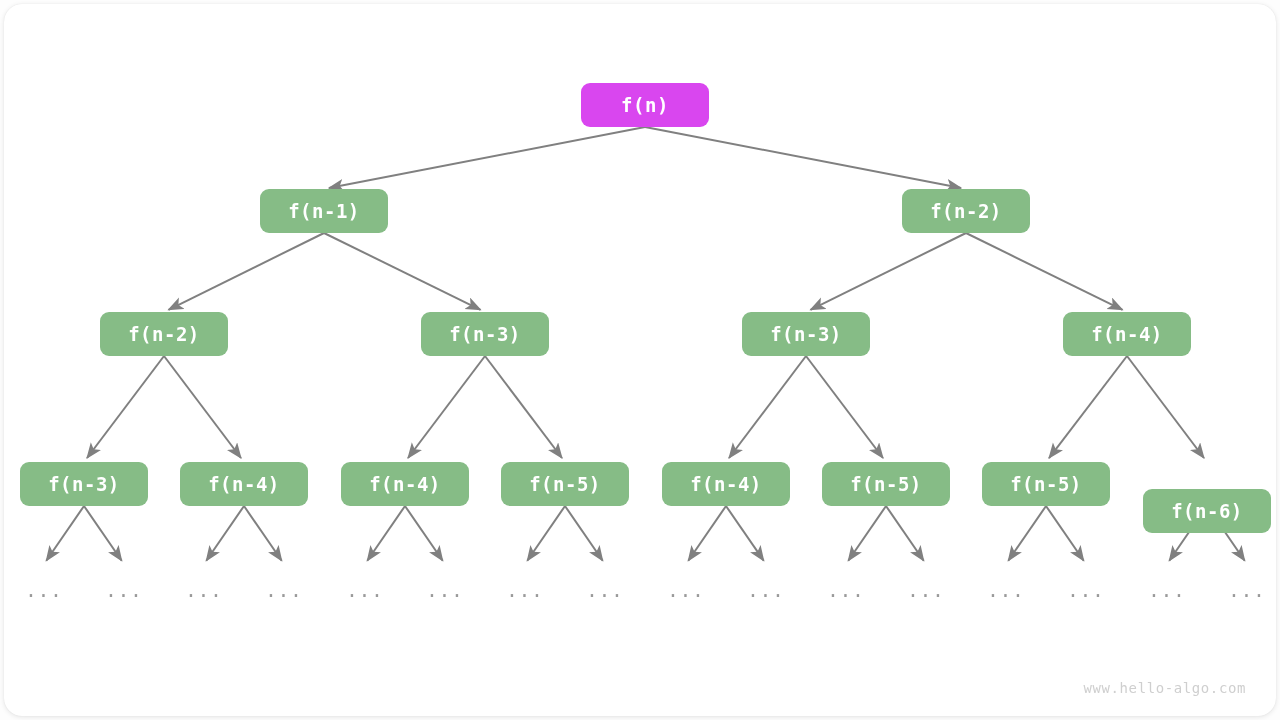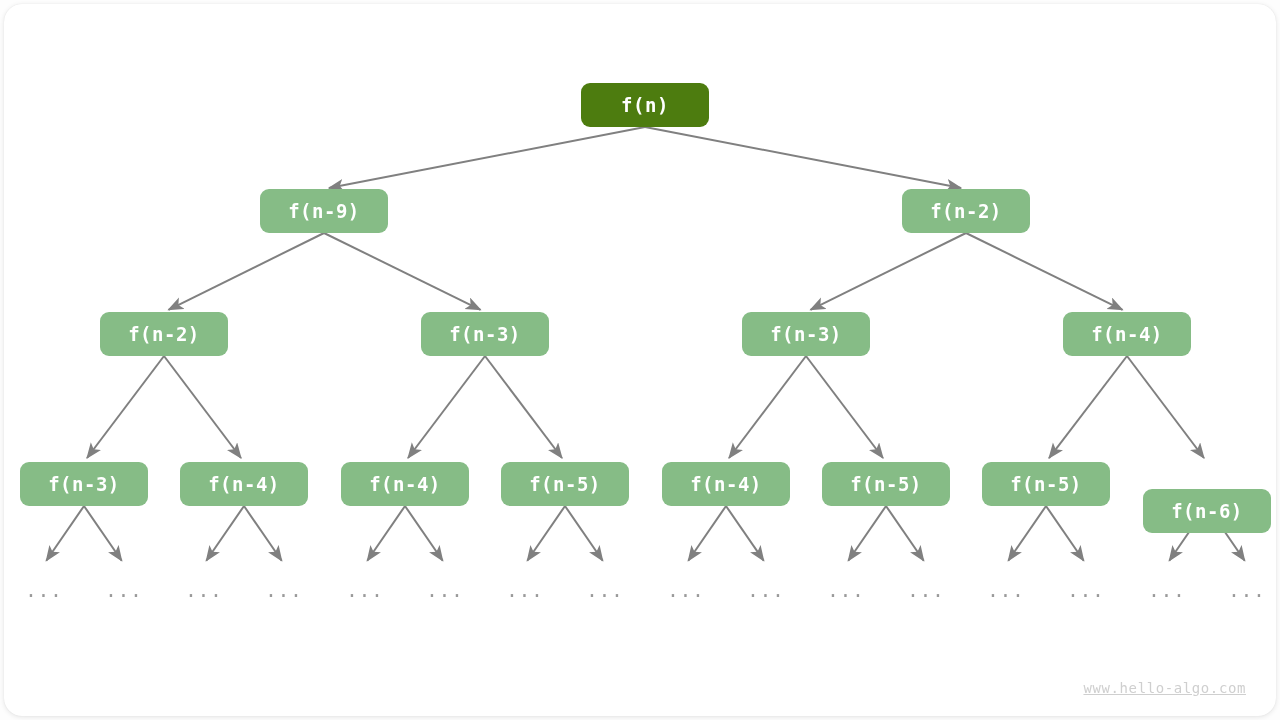--- a/index.html
+++ b/index.html
@@ -63,21 +63,20 @@
     user-select: none;
   }
   #watermark {
     position: absolute;
     right: 30px;
     bottom: 20px;
     color: #cfcfcf;
     font-family: "DejaVu Sans Mono", monospace;
     font-size: 14px;
     letter-spacing: 0.6px;
-    text-decoration: underline;
   }
 </style>
 </head>
 <body>
 
 <div id="stage" style="background: rgb(253, 253, 253);">
   <div id="card" style="background: rgb(255, 255, 255);">
 
     <svg id="edges" viewBox="0 0 1280 720" xmlns="http://www.w3.org/2000/svg">
       <defs>
@@ -115,22 +114,22 @@
           <line x1="882" y1="502" x2="844.2709318232146" y2="556.7071488563388" stroke="#808080" stroke-width="2" marker-end="url(#arrowhead)"></line>
           <line x1="882" y1="502" x2="919.7290681767854" y2="556.7071488563388" stroke="#808080" stroke-width="2" marker-end="url(#arrowhead)"></line>
           <line x1="1042" y1="502" x2="1004.2709318232146" y2="556.7071488563388" stroke="#808080" stroke-width="2" marker-end="url(#arrowhead)"></line>
           <line x1="1042" y1="502" x2="1079.7290681767854" y2="556.7071488563388" stroke="#808080" stroke-width="2" marker-end="url(#arrowhead)"></line>
           <line x1="1203" y1="502" x2="1165.2709318232146" y2="556.7071488563388" stroke="#808080" stroke-width="2" marker-end="url(#arrowhead)"></line>
           <line x1="1203" y1="502" x2="1240.7290681767854" y2="556.7071488563388" stroke="#808080" stroke-width="2" marker-end="url(#arrowhead)"></line>
         </g>
     </svg>
 
     <div id="nodes">
-        <div class="node" style="width: 128px; left: 577px; top: 79px; background: #4d7c0f; color: rgb(255, 255, 255);">f(n)</div>
-        <div class="node" style="width: 128px; left: 256px; top: 185px; background: rgb(134, 188, 134); color: rgb(255, 255, 255);">f(n-9)</div>
+        <div class="node" style="width: 128px; left: 577px; top: 79px; background: #d946ef; color: rgb(255, 255, 255);">f(n)</div>
+        <div class="node" style="width: 128px; left: 256px; top: 185px; background: rgb(134, 188, 134); color: rgb(255, 255, 255);">f(n-1)</div>
         <div class="node" style="width: 128px; left: 898px; top: 185px; background: rgb(134, 188, 134); color: rgb(255, 255, 255);">f(n-2)</div>
         <div class="node" style="width: 128px; left: 96px; top: 308px; background: rgb(134, 188, 134); color: rgb(255, 255, 255);">f(n-2)</div>
         <div class="node" style="width: 128px; left: 417px; top: 308px; background: rgb(134, 188, 134); color: rgb(255, 255, 255);">f(n-3)</div>
         <div class="node" style="width: 128px; left: 738px; top: 308px; background: rgb(134, 188, 134); color: rgb(255, 255, 255);">f(n-3)</div>
         <div class="node" style="width: 128px; left: 1059px; top: 308px; background: rgb(134, 188, 134); color: rgb(255, 255, 255);">f(n-4)</div>
         <div class="node" style="width: 128px; left: 16px; top: 458px; background: rgb(134, 188, 134); color: rgb(255, 255, 255);">f(n-3)</div>
         <div class="node" style="width: 128px; left: 176px; top: 458px; background: rgb(134, 188, 134); color: rgb(255, 255, 255);">f(n-4)</div>
         <div class="node" style="width: 128px; left: 337px; top: 458px; background: rgb(134, 188, 134); color: rgb(255, 255, 255);">f(n-4)</div>
         <div class="node" style="width: 128px; left: 497px; top: 458px; background: rgb(134, 188, 134); color: rgb(255, 255, 255);">f(n-5)</div>
         <div class="node" style="width: 128px; left: 658px; top: 458px; background: rgb(134, 188, 134); color: rgb(255, 255, 255);">f(n-4)</div>

